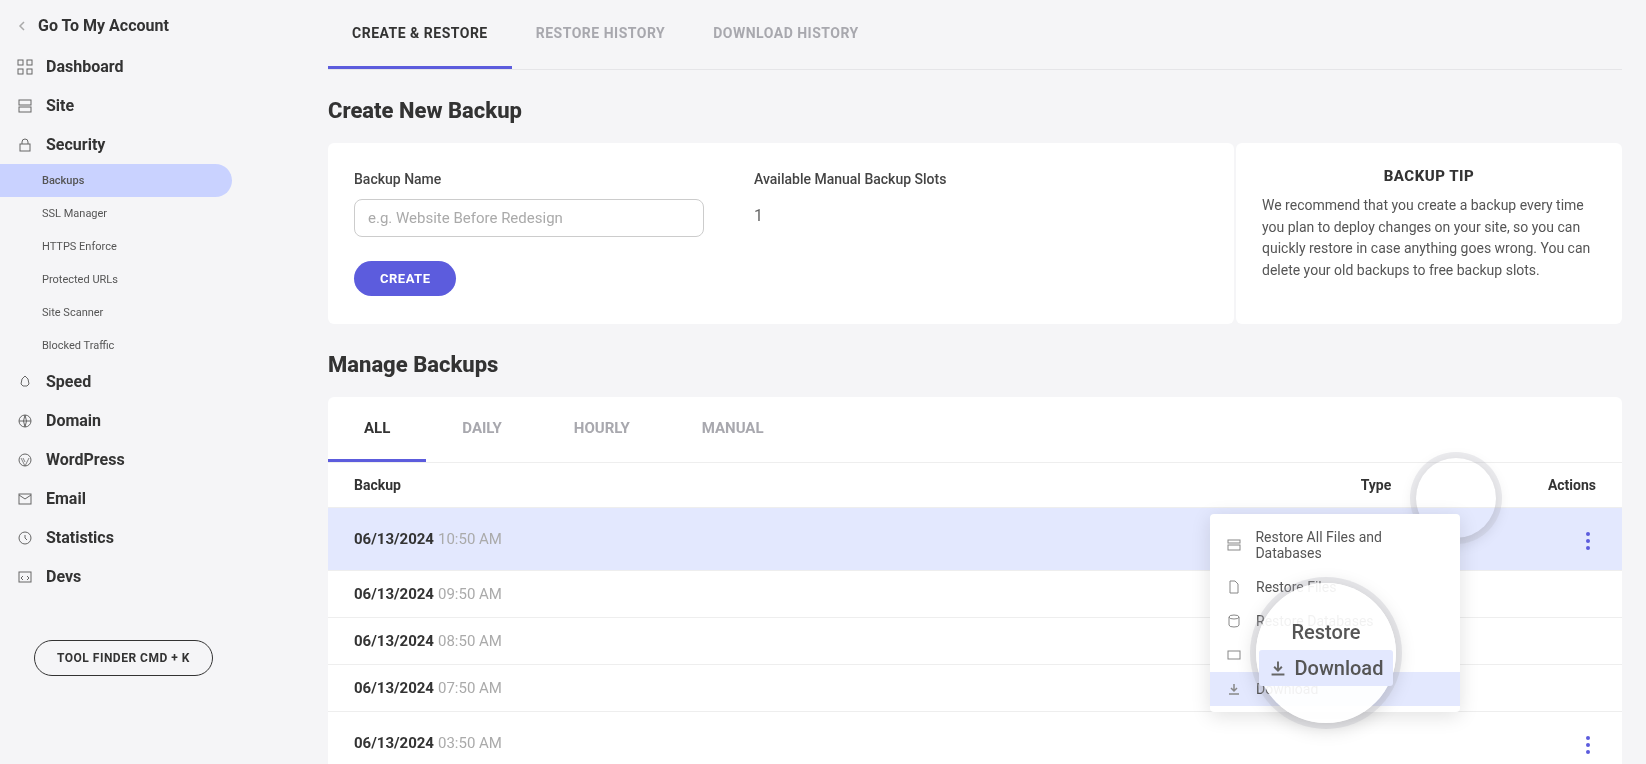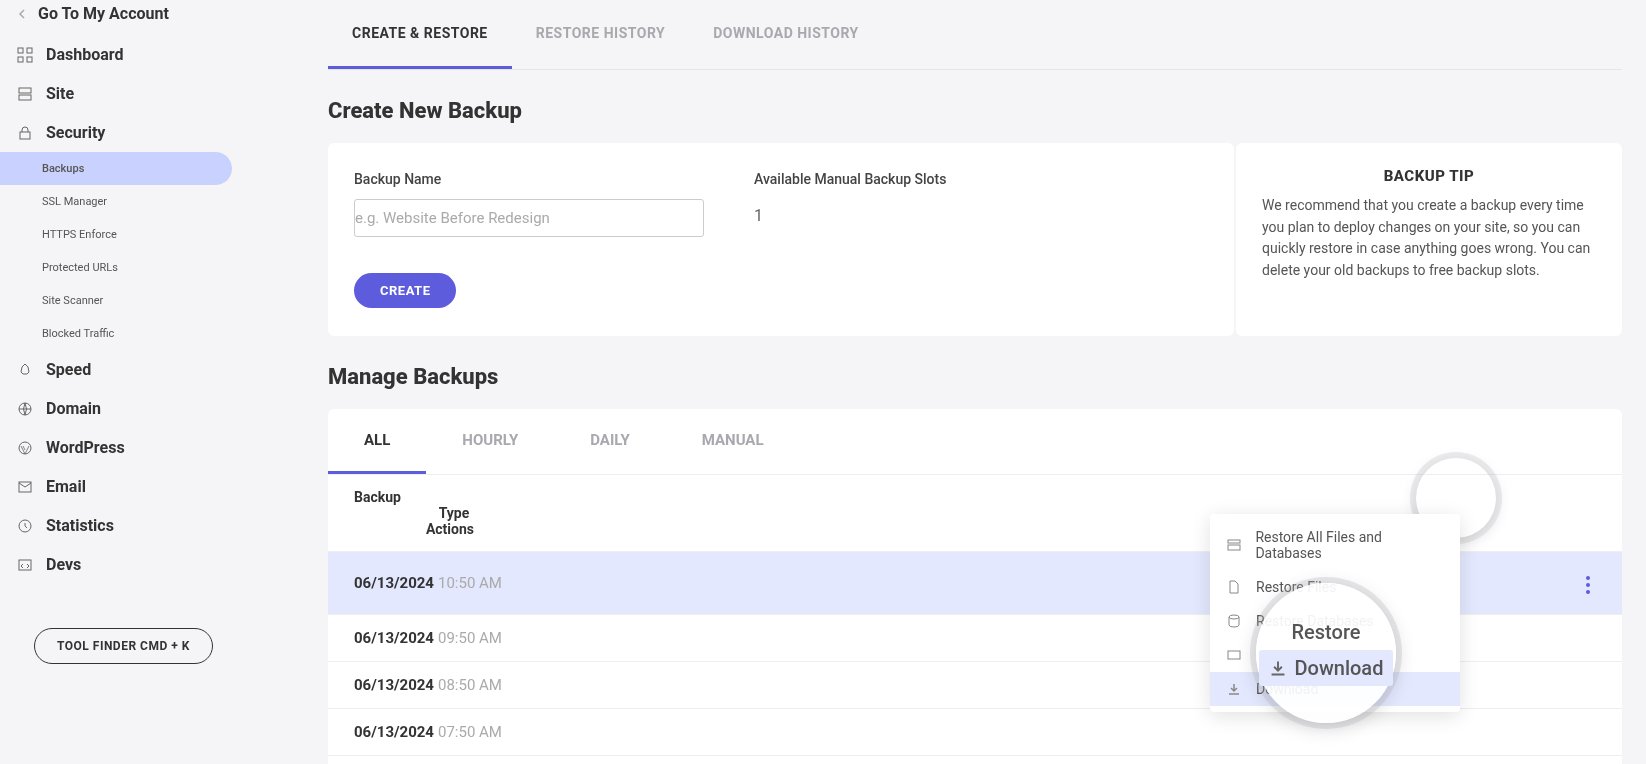--- a/index.html
+++ b/index.html
@@ -1,46 +1,46 @@
 <!DOCTYPE html>
 <html><head>
 <meta charset="utf-8">
 <style>
 * { box-sizing: border-box; margin: 0; padding: 0; font-family: -apple-system, BlinkMacSystemFont, "Segoe UI", Roboto, sans-serif; }
 body { background: #f5f5f7; color: #333; width: 1646px; height: 764px; overflow: hidden; position: relative; }
-.sidebar { position: absolute; left: 0; top: 0; width: 280px; height: 100%; padding: 0 0; }
+.sidebar { position: absolute; left: 0; top: 0; width: 280px; height: 100%; padding: 12px 0; }
 .back-link { display: flex; align-items: center; gap: 8px; font-weight: 700; font-size: 16px; padding: 4px 16px 12px 16px; cursor: pointer; color: #333; }
 .back-arrow { width: 14px; height: 14px; display: flex; align-items: center; justify-content: center; color: #aaa; }
 .nav-item { display: flex; align-items: center; gap: 12px; padding: 10px 16px; font-weight: 700; font-size: 16px; cursor: pointer; color: #333; }
 .nav-icon { width: 18px; height: 18px; display: flex; align-items: center; justify-content: center; color: #666; flex-shrink: 0; }
 .nav-sub { padding: 10px 16px 10px 42px; font-size: 11px; color: #555; cursor: pointer; }
 .nav-sub.active { background: #c9d2ff; border-radius: 0 22px 22px 0; margin-right: 48px; font-weight: 500; }
 .tool-finder { border: 1.5px solid #333; border-radius: 22px; padding: 10px 22px; font-size: 12px; font-weight: 700; letter-spacing: 0.5px; display: inline-block; margin: 44px 0 0 34px; cursor: pointer; }
 .main { position: absolute; left: 328px; top: 0; right: 0; padding: 0 24px 0 0; }
 .tabs-top { display: flex; gap: 0; border-bottom: 1px solid #e5e5e8; }
 .tab-top { padding: 25px 24px; font-size: 14px; font-weight: 700; letter-spacing: 0.5px; color: #a8a8ae; cursor: pointer; border-bottom: 3px solid transparent; }
 .tab-top.active { color: #333; border-bottom-color: #5c5cdd; }
 .section-title { font-size: 22px; font-weight: 800; margin: 28px 0 20px 0; color: #333; }
 .card-row { display: flex; gap: 2px; }
 .card-main { background: #fff; border-radius: 6px; padding: 28px 26px; flex: 1; }
 .card-tip { background: #fff; border-radius: 6px; padding: 24px 26px; width: 386px; }
 .form-row { display: flex; gap: 50px; }
 .form-group { display: flex; flex-direction: column; gap: 12px; }
 .form-label { font-size: 14px; font-weight: 500; color: #444; }
-.input { border: 1px solid #ccc; border-radius: 3px; padding: 9px 0; font-size: 15px; width: 350px; color: #4c1d95; }
+.input { border: 1px solid #ccc; border-radius: 8px; padding: 9px 13px; font-size: 15px; width: 350px; color: #4c1d95; }
 .input::placeholder { color: #aaa; }
 .slots-value { font-size: 16px; padding: 7px 0; color: #666; }
 .tip-title { font-size: 15px; font-weight: 800; letter-spacing: 0.5px; margin-bottom: 10px; text-align: center; }
 .tip-text { font-size: 14px; line-height: 1.55; color: #555; }
-.create-btn { background: #5c5cdd; color: #fff; border: none; border-radius: 20px; padding: 10px 26px; font-size: 13px; font-weight: 700; letter-spacing: 0.5px; margin-top: 36px; cursor: pointer; }
+.create-btn { background: #5c5cdd; color: #fff; border: none; border-radius: 20px; padding: 10px 26px; font-size: 13px; font-weight: 700; letter-spacing: 0.5px; margin-top: 24px; cursor: pointer; }
 .manage-card { background: #fff; border-radius: 6px; overflow: hidden; margin-top: 0; }
 .filter-tabs { display: flex; border-bottom: 1px solid #eee; padding: 0 0 0 0; }
 .filter-tab { padding: 22px 36px; font-size: 15px; font-weight: 700; color: #a8a8ae; cursor: pointer; border-bottom: 3px solid transparent; }
 .filter-tab.active { color: #333; border-bottom-color: #5c5cdd; }
-.table-head { display: flex; padding: 14px 26px; font-size: 14px; font-weight: 700; color: #333; border-bottom: 1px solid #eee; flex-direction: column; }
+.table-head { display: flex; padding: 14px 26px; font-size: 14px; font-weight: 700; color: #333; border-bottom: 1px solid #eee; }
 .col-backup { flex: 1; }
 .col-type { width: 200px; text-align: center; }
 .col-actions { width: 120px; text-align: right; }
 .table-row { display: flex; align-items: center; padding: 14px 26px; font-size: 15px; border-bottom: 1px solid #eee; }
 .table-row.highlighted { background: #e3e8fe; }
 .row-date { font-weight: 700; color: #333; }
 .row-time { color: #aaa; margin-left: 4px; }
 .row-type { width: 200px; text-align: center; color: #666; }
 .row-actions { width: 120px; text-align: right; position: relative; }
 .kebab { display: inline-flex; flex-direction: column; gap: 3px; padding: 6px; cursor: pointer; }
@@ -184,22 +184,22 @@
       <div class="tip-title">BACKUP TIP</div>
       <div class="tip-text">We recommend that you create a backup every time you plan to deploy changes on your site, so you can quickly restore in case anything goes wrong. You can delete your old backups to free backup slots.</div>
     </div>
   </div>
 
   <h2 class="section-title">Manage Backups</h2>
 
   <div class="manage-card">
     <div class="filter-tabs">
       <div class="filter-tab active"><span>ALL</span></div>
+      <div class="filter-tab"><span>DAILY</span></div>
       <div class="filter-tab"><span>HOURLY</span></div>
-      <div class="filter-tab"><span>DAILY</span></div>
       <div class="filter-tab"><span>MANUAL</span></div>
     </div>
     <div class="table-head">
       <div class="col-backup">Backup</div>
       <div class="col-type">Type</div>
       <div class="col-actions">Actions</div>
     </div>
     <div class="table-row highlighted">
       <div class="col-backup"><span class="row-date">06/13/2024</span><span class="row-time">10:50 AM</span></div>
       <div class="row-type">System</div>

